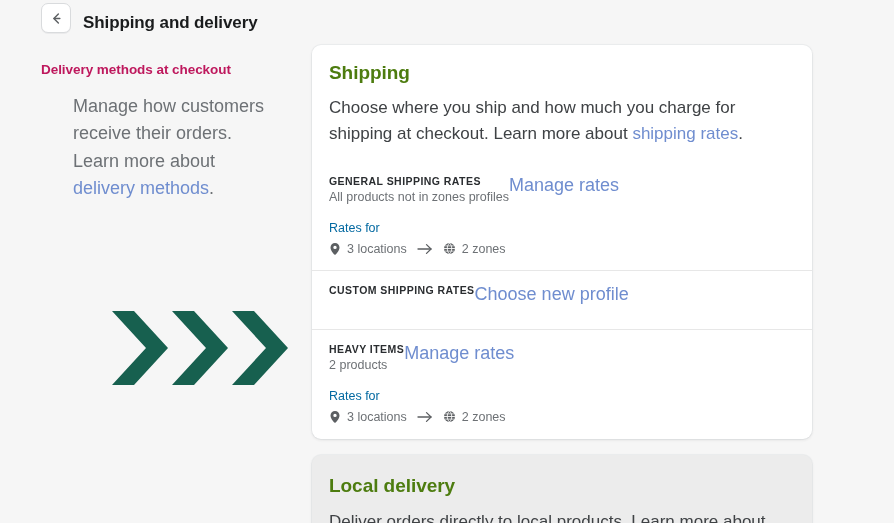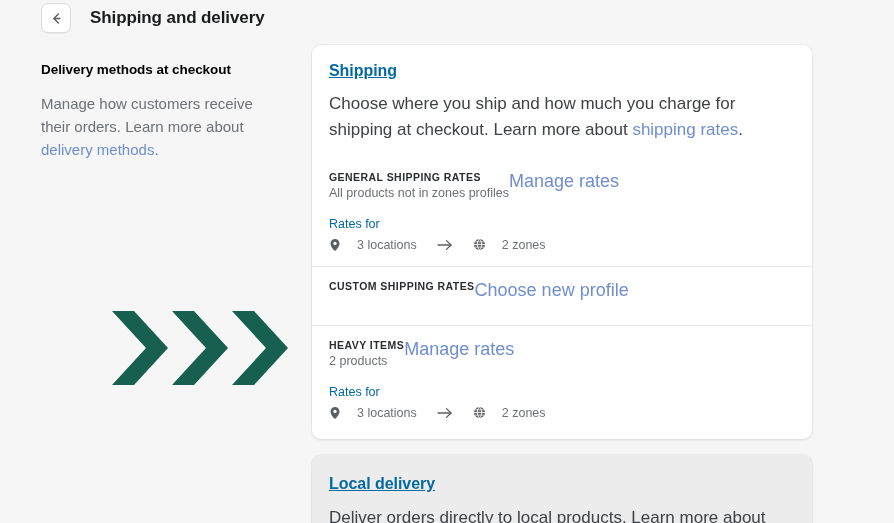--- a/index.html
+++ b/index.html
@@ -17,22 +17,22 @@
     -webkit-font-smoothing: antialiased;
     position: relative;
   }
 
   
   .header {
     position: absolute;
     left: 41px;
     top: 3px;
     display: flex;
-    align-items: center;
-    gap: 19px;
+    align-items: flex-end;
+    gap: 12px;
   }
 
   .back-btn {
     width: 30px;
     height: 30px;
     border: 1px solid #d9dbdd;
     border-radius: 7px;
     background: #ffffff;
     display: flex;
     align-items: center;
@@ -52,28 +52,29 @@
   
   .left-col {
     position: absolute;
     left: 41px;
     top: 62px;
     width: 236px;
   }
   .left-title {
     font-size: 13.5px;
     font-weight: 700;
-    color: #000000;
+    color: #be185d;
     letter-spacing: -0.05px;
     margin-bottom: 16px;
   }
   .left-desc {
-    font-size: 15px;
+    font-size: 18px;
     line-height: 1.52;
     color: #6d7175;
+    margin-left: 32px;
   }
 
   .link {
     color: #6f8dcf;
     text-decoration: none;
     cursor: pointer;
   }
 
   
   .card {
@@ -91,25 +92,24 @@
 
   .section { padding: 0 17px; }
 
   .divider {
     height: 1px;
     background: #e7e7e7;
     margin: 0;
   }
 
   .card-heading {
-    font-size: 16px;
+    font-size: 19px;
     font-weight: 700;
-    color: #0369a1;
+    color: #4d7c0f;
     letter-spacing: -0.05px;
-    text-decoration: underline;
   }
 
   .card-sub {
     font-size: 17px;
     line-height: 1.52;
     color: #3f4245;
   }
 
   
   .sec-intro { padding-top: 17px; padding-bottom: 15px; }
@@ -147,21 +147,21 @@
 
   .rates-for-label {
     font-size: 12.5px;
     color: #0369a1;
     margin-top: 17px;
   }
 
   .rates-for-row {
     display: flex;
     align-items: center;
-    gap: 16px;
+    gap: 6px;
     margin-top: 7px;
     font-size: 12.5px;
     color: #6d7175;
   }
   .rates-for-row .arr { margin: 0 4px; color: #5c5f62; }
   .rates-for-row svg { display: block; flex: none; }
 
   
   .sec-custom { padding-top: 13px; padding-bottom: 15px; }
   .sec-custom .rate-head { margin-bottom: 9px; }

